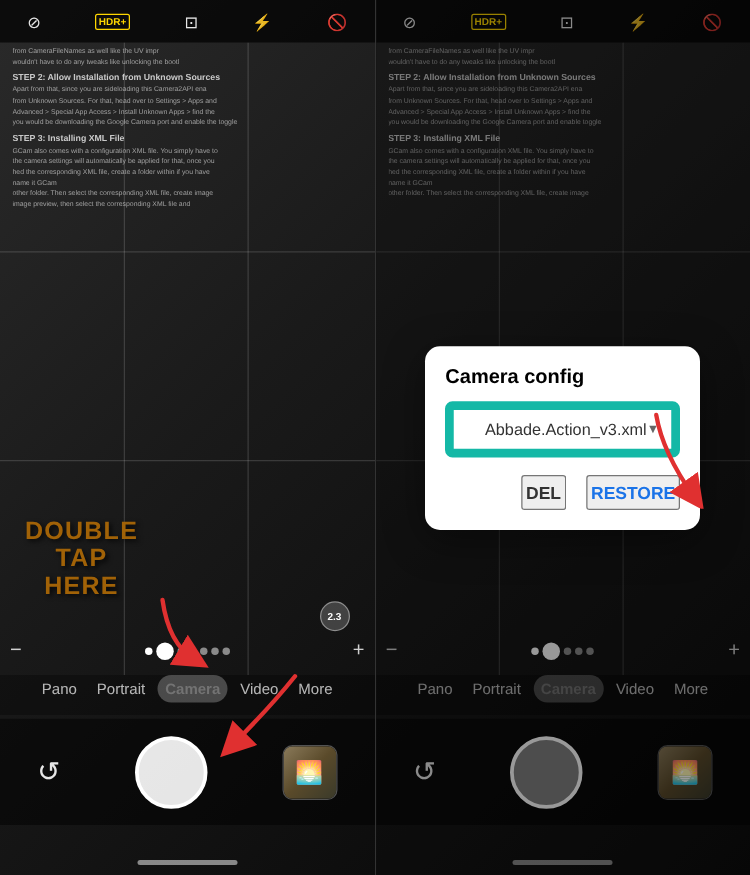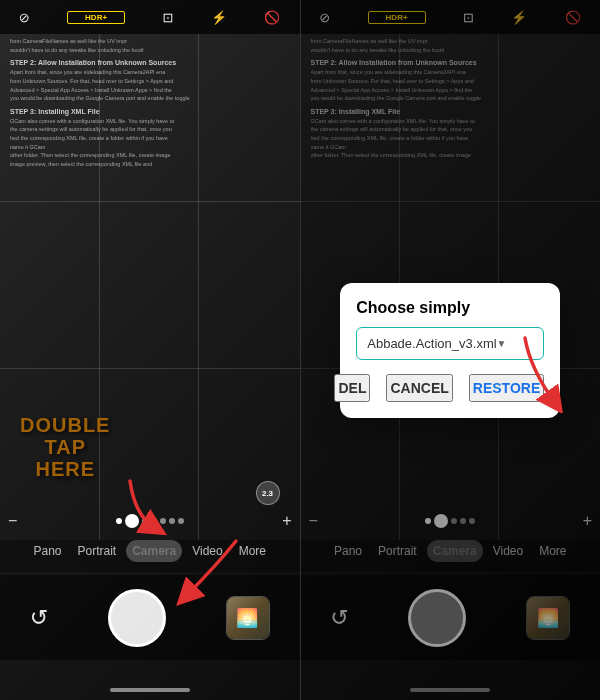--- a/index.html
+++ b/index.html
@@ -71,21 +71,21 @@
       color: #fff;
       font-size: 13px;
       opacity: 0.9;
     }
 
     .hdr-badge {
       font-size: 8px;
       font-weight: bold;
       color: #FFD700;
       border: 1px solid #FFD700;
-      padding: 1px 17px;
+      padding: 1px 2px;
       border-radius: 2px;
     }
 
     
     .grid-overlay {
       position: absolute;
       top: 34px;
       left: 0;
       right: 0;
       bottom: 160px;
@@ -303,28 +303,28 @@
 
     .dialog-title {
       font-size: 16px;
       font-weight: 600;
       color: #000;
       margin-bottom: 10px;
     }
 
     .dialog-select {
       width: 100%;
-      border: 1px solid #14b8a6;
+      border: 7px solid #14b8a6;
       border-radius: 6px;
       padding: 8px 10px;
       font-size: 13px;
       color: #333;
       display: flex;
       align-items: center;
-      justify-content: flex-start;
+      justify-content: flex-end;
       margin-bottom: 14px;
     }
 
     .select-chevron {
       color: #666;
       font-size: 10px;
     }
 
     .dialog-actions {
       display: flex;
@@ -492,28 +492,27 @@
   <div class="top-toolbar">
     <span class="toolbar-icon">⊘</span>
     <span class="hdr-badge">HDR+</span>
     <span class="toolbar-icon">⊡</span>
     <span class="toolbar-icon">⚡</span>
     <span class="toolbar-icon">🚫</span>
   </div>
 
   <div class="dialog-overlay">
     <div class="dialog-box">
-      <div class="dialog-title">Choose simply</div>
+      <div class="dialog-title">Camera config</div>
       <div class="dialog-select">
         <span>Abbade.Action_v3.xml</span>
         <span class="select-chevron">▼</span>
       </div>
       <div class="dialog-actions">
         <button class="dialog-btn del">DEL</button>
-        <button class="dialog-btn cancel">CANCEL</button>
         <button class="dialog-btn restore">RESTORE</button>
       </div>
 
       <div style="position:absolute;right:-10px;top:50px;">
         <svg width="60" height="80" viewBox="0 0 60 80">
           <defs>
             <marker id="ah3" markerWidth="8" markerHeight="8" refX="4" refY="4" orient="auto">
               <path d="M0,0 L8,4 L0,8 Z" fill="#e03030"></path>
             </marker>
           </defs>

